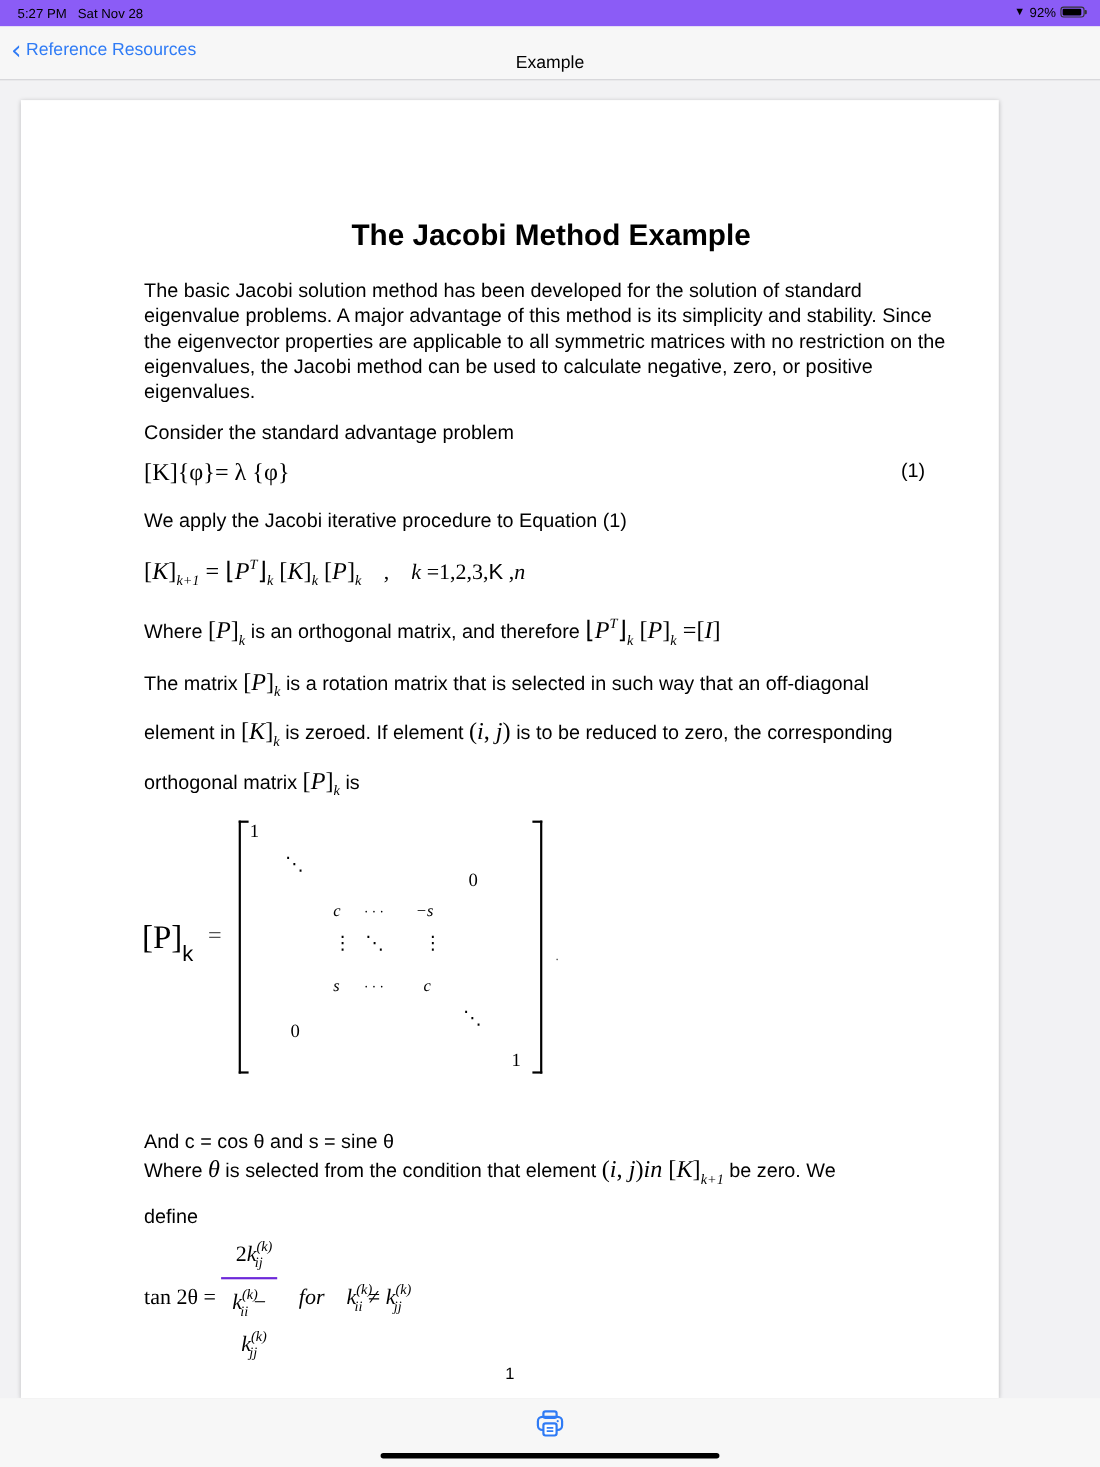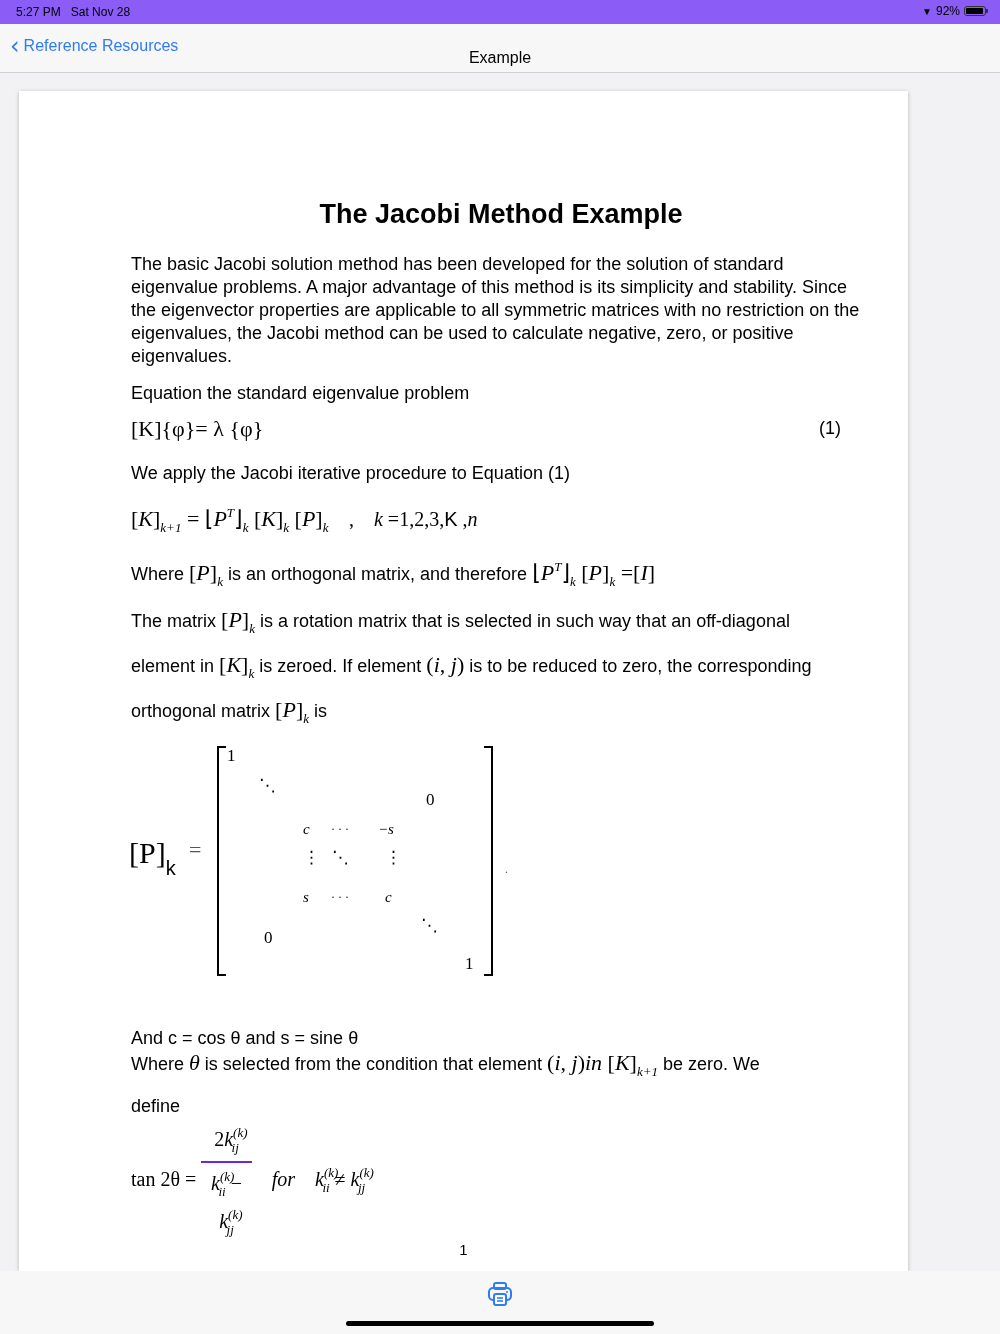--- a/index.html
+++ b/index.html
@@ -62,21 +62,21 @@
   </div>
   <div class="navtitle">Example</div>
 </div>
 
 <div class="page">
   <div class="content">
     <div class="title">The Jacobi Method Example</div>
 
     <div class="p" style="top:162px;">The basic Jacobi solution method has been developed for the solution of standard eigenvalue problems. A major advantage of this method is its simplicity and stability. Since the eigenvector properties are applicable to all symmetric matrices with no restriction on the eigenvalues, the Jacobi method can be used to calculate negative, zero, or positive eigenvalues.</div>
 
-    <div class="p" style="top:291px;">Equation the standard eigenvalue problem</div>
+    <div class="p" style="top:291px;">Consider the standard advantage problem</div>
 
     <div class="p math" style="top:326px;">
       <span>[K]{φ}= λ {φ}</span>
       <span class="eqnum" style="font-family:'Liberation Sans',sans-serif;font-size:18px;">(1)</span>
     </div>
 
     <div class="p" style="top:371px;">We apply the Jacobi iterative procedure to Equation (1)</div>
 
     <div class="p math" style="top:410px;">
       [<i>K</i>]<span class="sub">k+1</span> = ⌊<i>P</i><span class="sup">T</span>⌋<span class="sub">k</span> [<i>K</i>]<span class="sub">k</span> [<i>P</i>]<span class="sub">k</span>

